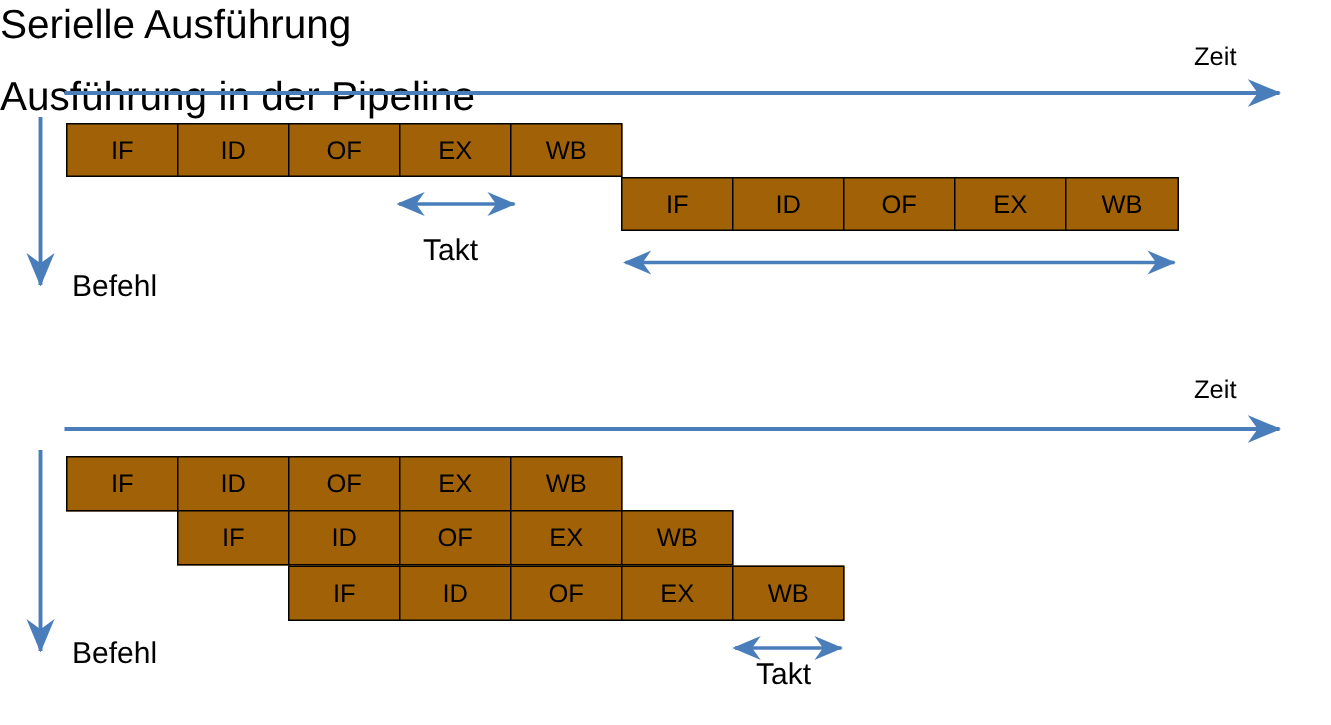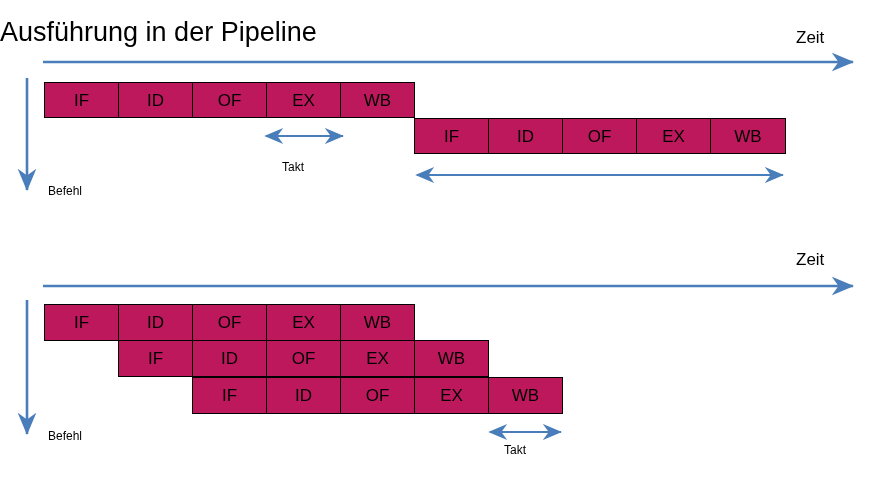--- a/index.html
+++ b/index.html
@@ -24,35 +24,35 @@
     line-height: 32px;
     color: #000000;
     white-space: nowrap;
     letter-spacing: 0px;
   }
 
   
   .stage-box {
     position: absolute;
     box-sizing: border-box;
-    background: #be185d;
+    background: #a16207;
     border: 1.4px solid #000000;
     font-size: 17px;
     line-height: 1;
     color: #000000;
     display: flex;
     align-items: center;
     justify-content: center;
     text-align: center;
   }
 
   
   .lbl {
     position: absolute;
-    font-size: 12px;
+    font-size: 20px;
     line-height: 20px;
     white-space: nowrap;
     color: #000000;
   }
   .lbl-zeit { font-size: 17px; }
 
   
   svg.overlay {
     position: absolute;
     left: 0;
@@ -61,20 +61,21 @@
     height: 483px;
     overflow: visible;
     pointer-events: none;
   }
 </style>
 </head>
 <body>
 
 <div id="slide">
 
+  <div class="section-title" style="left:29px; top:16px;">Serielle Ausführung</div>
 
   <div class="lbl lbl-zeit" style="left:796px; top:28px;">Zeit</div>
 
   <div class="lbl" style="left:48px; top:181px;">Befehl</div>
 
   <div class="lbl" style="left:282px; top:157px;">Takt</div>
 
 
   <div class="stage-box" style="left:44px;  top:82px; width:75px; height:36px;">IF</div>
   <div class="stage-box" style="left:118px; top:82px; width:75px; height:36px;">ID</div>

